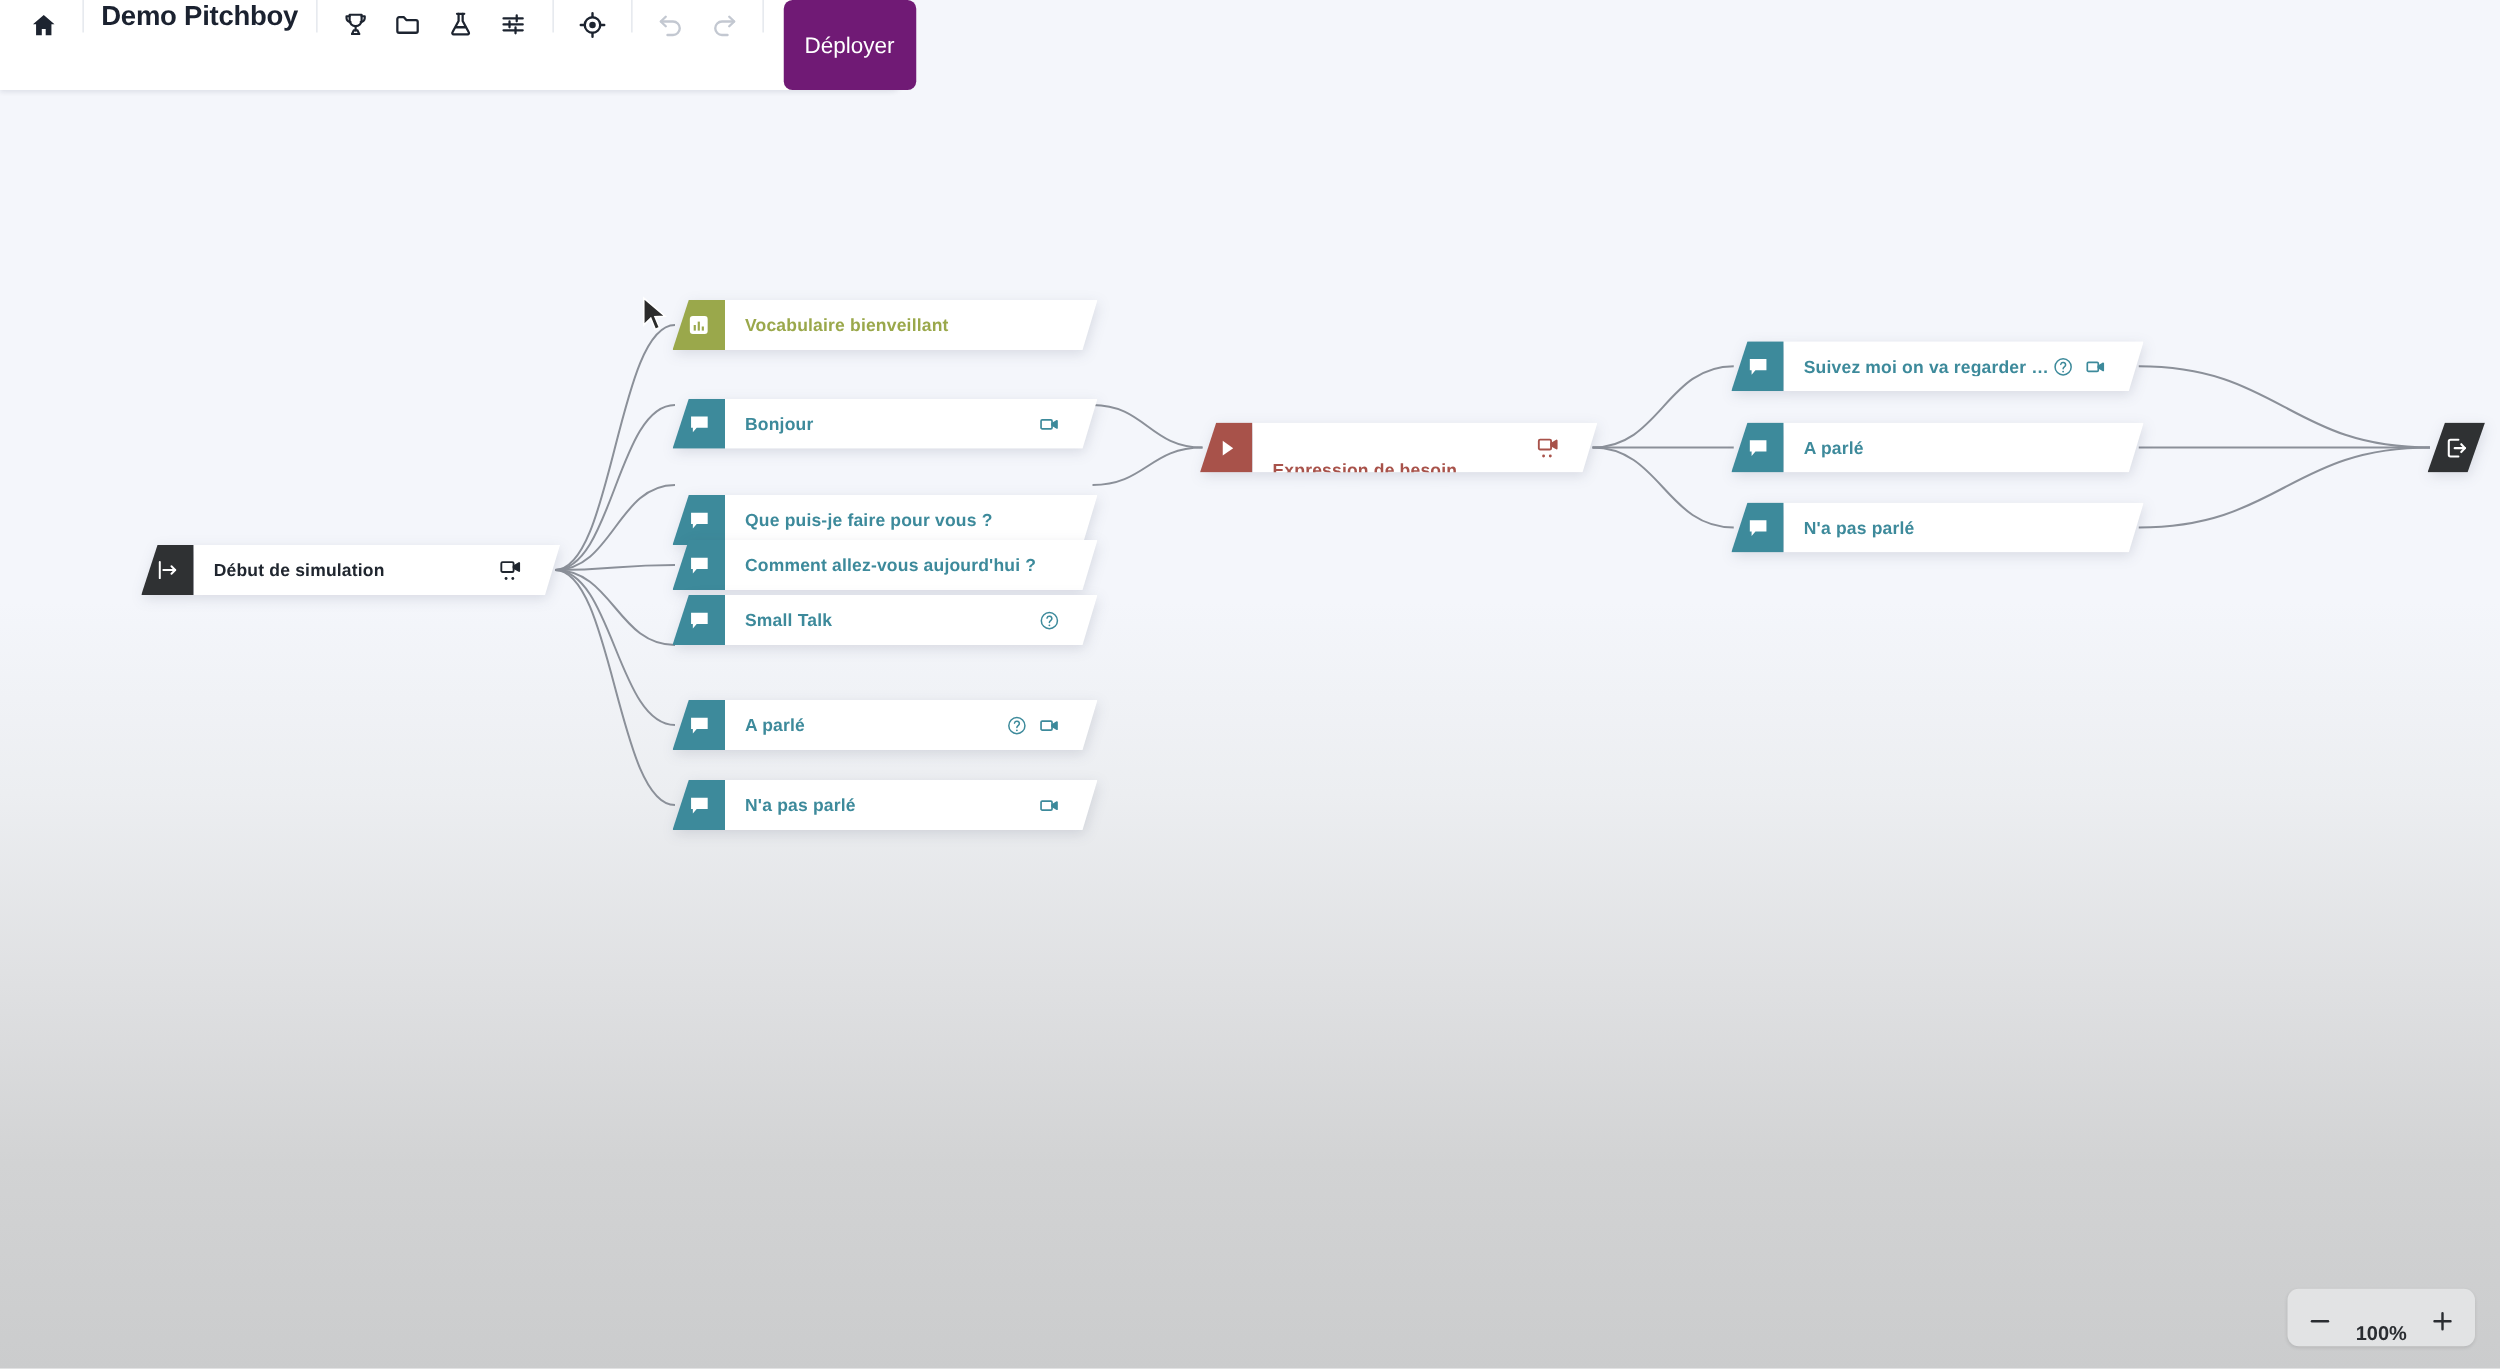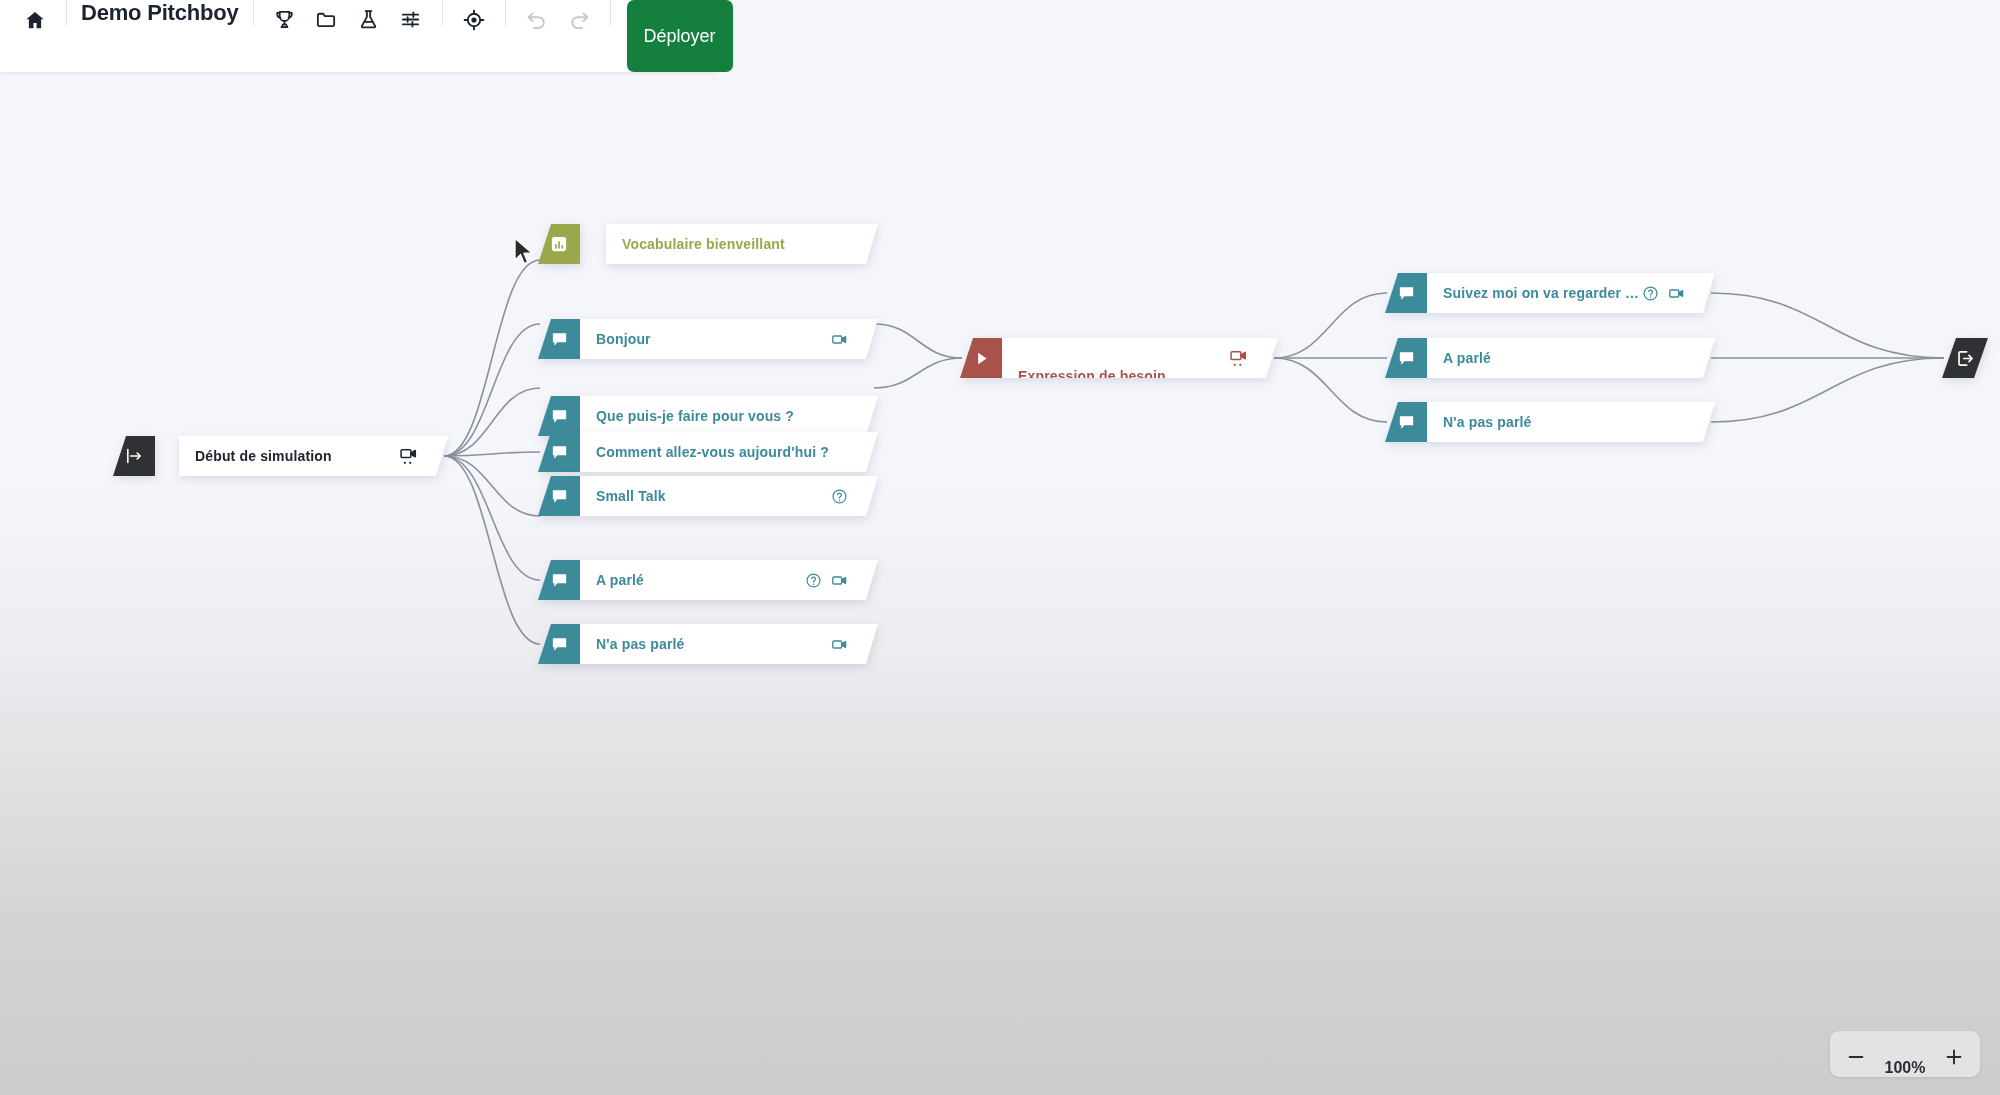--- a/index.html
+++ b/index.html
@@ -54,21 +54,21 @@
   #app-title {
     font-size: 22px;
     font-weight: bold;
     color: #1b2230;
     letter-spacing: -.2px;
     white-space: nowrap;
     padding: 0 4px;
   }
   #deploy-btn {
     margin-left: 6px;
-    background: #15803d;
+    background: #701a75;
     color: #fff;
     border: none;
     border-radius: 7px;
     padding: 10px 17px;
     font-size: 18px;
     font-family: "Liberation Sans", sans-serif;
     cursor: pointer;
     white-space: nowrap;
   }
 
@@ -309,21 +309,21 @@
         <path d="M 1274 358 C 1328.24 358, 1332.76 293, 1387 293"></path>
         <path d="M 1274 358 C 1328.24 358, 1332.76 358, 1387 358"></path>
         <path d="M 1274 358 C 1328.24 358, 1332.76 422, 1387 422"></path>
         <path d="M 1711 293 C 1822.84 293, 1832.16 358, 1944 358"></path>
         <path d="M 1711 358 C 1822.84 358, 1832.16 358, 1944 358"></path>
         <path d="M 1711 422 C 1822.84 422, 1832.16 358, 1944 358"></path>
       </g>
   </svg>
 
   <div id="nodes">
-      <div class="node dark" style="left: 113px; top: 436px; width: 335px; gap: 24px;">
+      <div class="node dark" style="left: 113px; top: 436px; width: 335px;">
         <div class="node-badge">
           <svg width="20" height="20" viewBox="0 0 24 24" fill="none" stroke="#fff" stroke-width="1.9" stroke-linecap="round" stroke-linejoin="round">
             <path d="M4.6 4.2v15.6"></path>
             <path d="M8 12h11.4"></path>
             <path d="M15.8 8.4 19.4 12l-3.6 3.6"></path>
           </svg>
         </div>
         <div class="node-body">
           <div class="node-label">Début de simulation</div>
           <div class="node-icons">
@@ -331,21 +331,21 @@
               <svg width="19" height="21" viewBox="0 0 24 26" fill="none" stroke="currentColor" stroke-width="1.9" stroke-linejoin="round">
                 <rect x="2.6" y="4.4" width="12.4" height="10" rx="1.3"></rect>
                 <path d="M15 8.6l5.6-3.2v8L15 10.2z" fill="currentColor"></path>
                 <circle cx="7.4" cy="21" r="1.45" fill="currentColor" stroke="none"></circle>
                 <circle cx="14.2" cy="21" r="1.45" fill="currentColor" stroke="none"></circle>
               </svg>
             </span>
           </div>
         </div>
       </div>
-      <div class="node olive" style="left: 538px; top: 224px; width: 340px; gap: 26px;">
+      <div class="node olive" style="left: 538px; top: 240px; width: 340px;">
         <div class="node-badge">
           <svg width="18" height="18" viewBox="0 0 24 24" fill="none">
             <rect x="2.5" y="2.5" width="19" height="19" rx="3.2" fill="#fff"></rect>
             <rect x="6.6" y="12" width="2.3" height="6" fill="#9aa84b"></rect>
             <rect x="10.9" y="8.4" width="2.3" height="9.6" fill="#9aa84b"></rect>
             <rect x="15.2" y="13.6" width="2.3" height="4.4" fill="#9aa84b"></rect>
           </svg>
         </div>
         <div class="node-body">
           <div class="node-label">Vocabulaire bienveillant</div>

